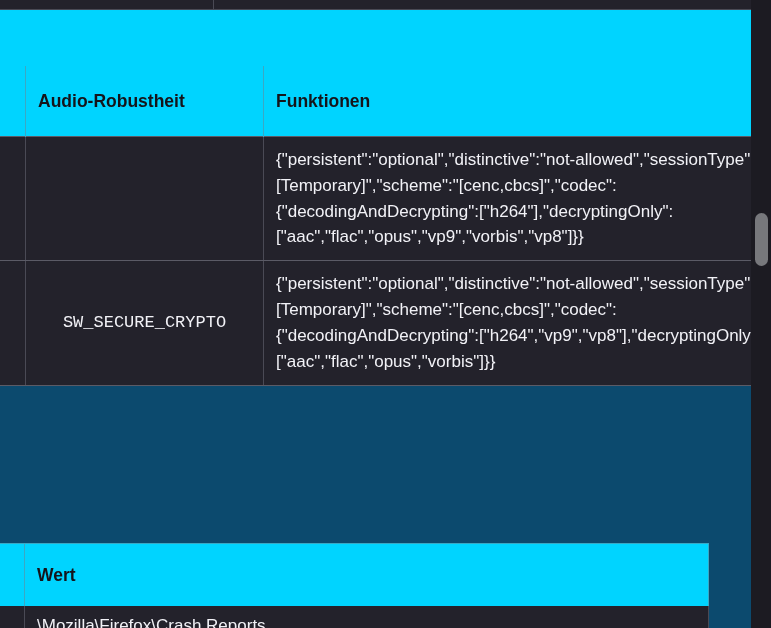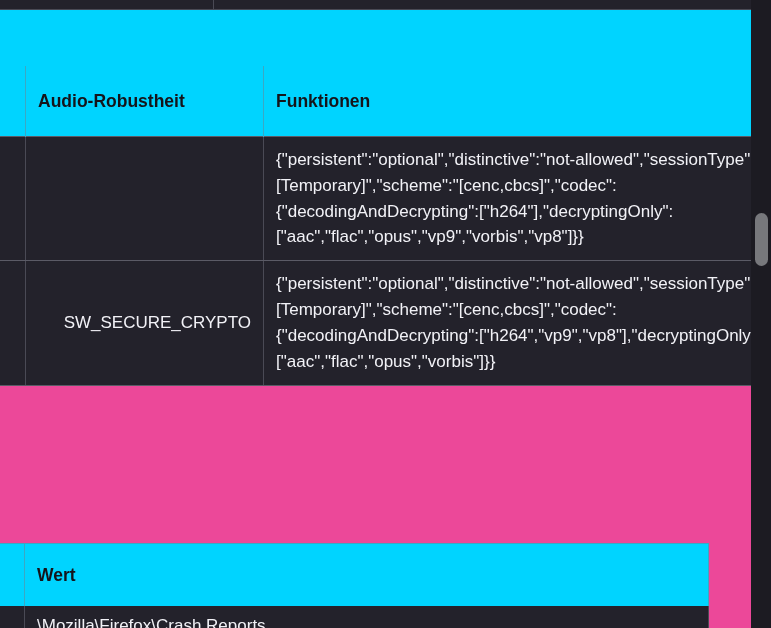--- a/index.html
+++ b/index.html
@@ -18,21 +18,21 @@
     -webkit-font-smoothing: antialiased;
   }
 
   
   #page {
     position: absolute;
     left: 0; top: 0;
     width: 751px;
     height: 628px;
     overflow: hidden;
-    background: #ec4899;
+    background: #0c4a6e;
   }
 
   
   .drm-table {
     position: absolute;
     left: -213px;          
     top: 10px;
     width: 964px;
     border-collapse: collapse;
     table-layout: fixed;
@@ -68,21 +68,21 @@
     vertical-align: middle;
     font-size: 17px;
     line-height: 1.52;
     color: #f2f2f7;
     word-break: break-word;
   }
   .drm-table .col-robustness { width: 213px; }
   .drm-table .col-prev       { width: 213px; }
   .drm-table .col-features   { width: 538px; }
 
-  .cell-center { text-align: right; }
+  .cell-center { text-align: center; font-family: Liberation Mono, monospace; }
   .features-cell { white-space: normal; }
 
   
   .gap { position: absolute; left: 0; top: 398px; width: 751px; height: 142px; }
 
   
   .kv-table {
     position: absolute;
     left: -213px;
     top: 543px;

